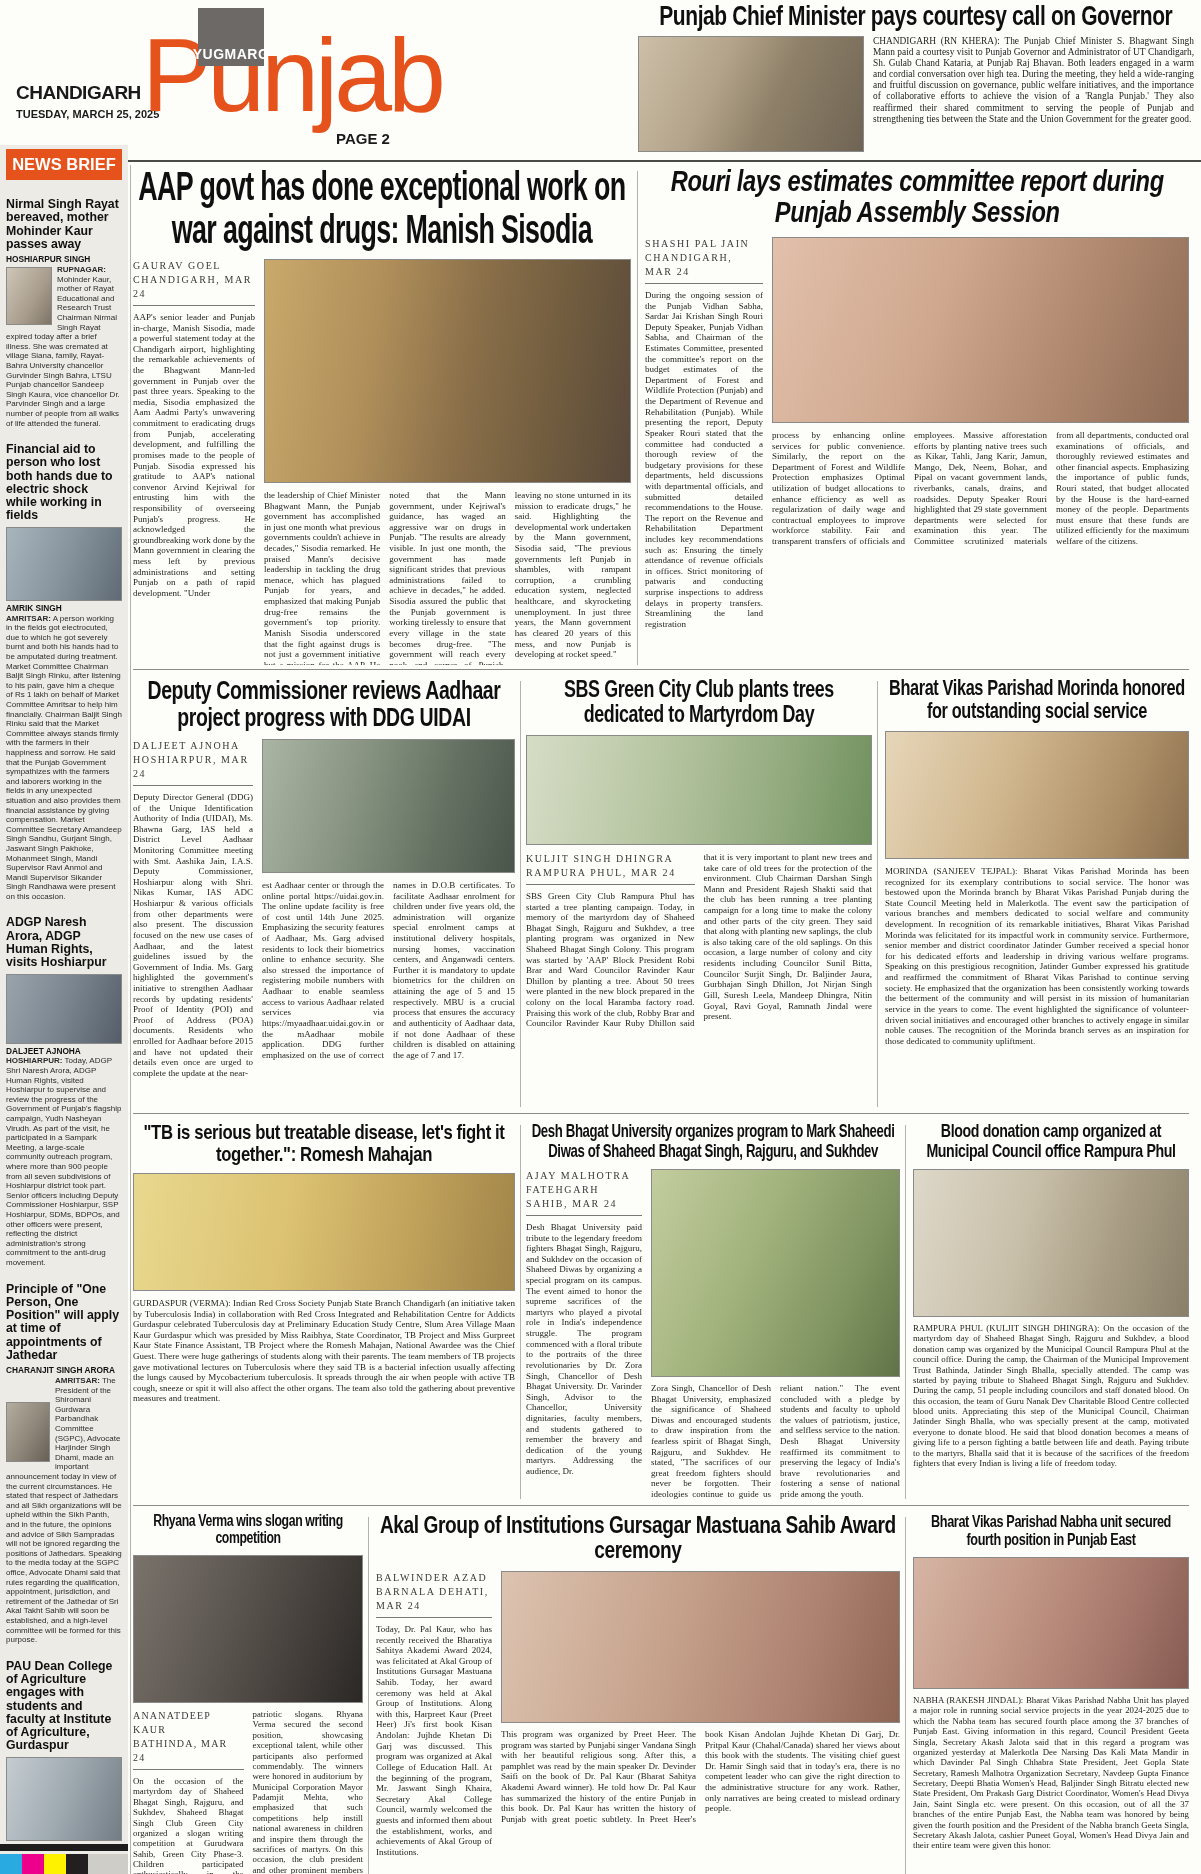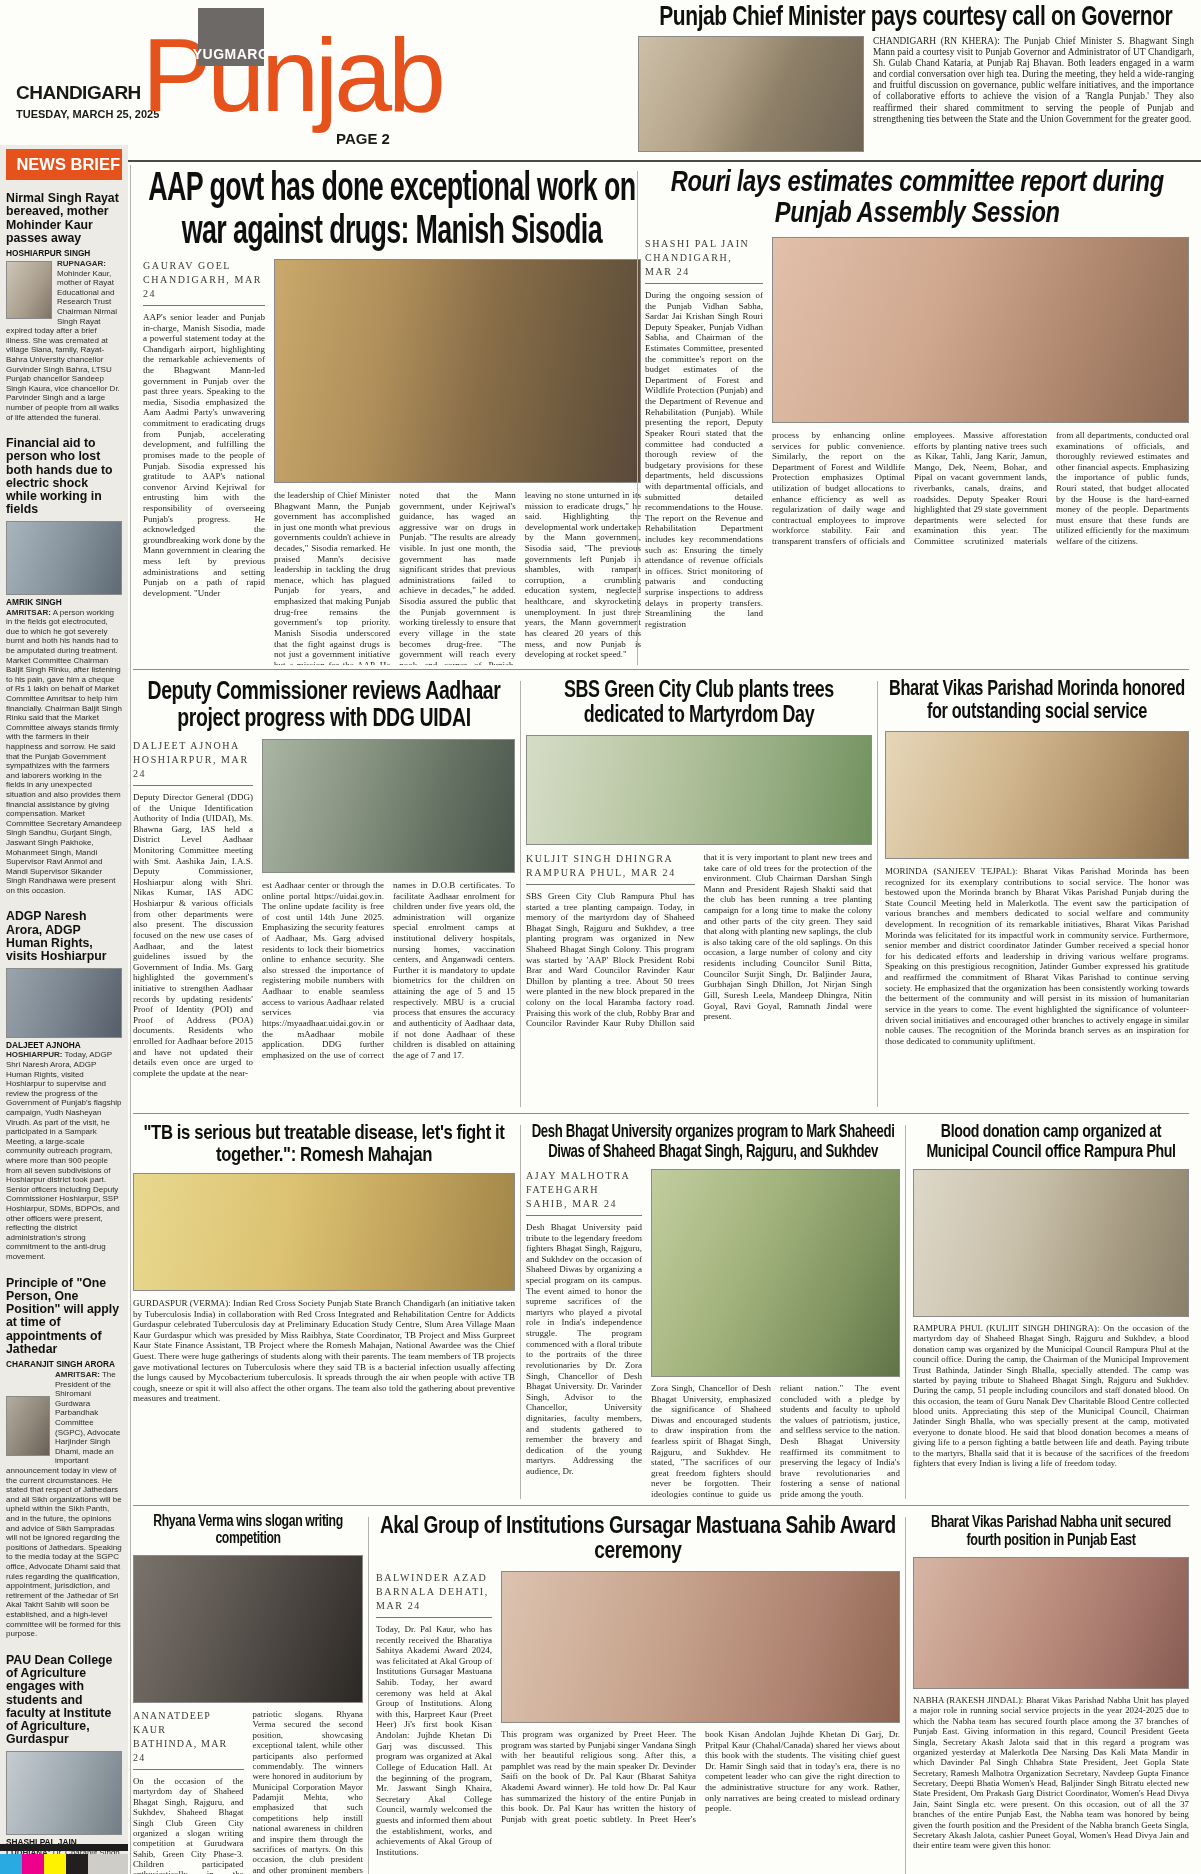--- a/index.html
+++ b/index.html
@@ -18,21 +18,21 @@
   .vline{position:absolute;width:1px;background:#b4b2ae}
   .hline{position:absolute;height:1px;background:#8d8b87}
   
   .brand{font-family:"Liberation Sans",sans-serif;font-weight:normal;color:var(--accent,#e5521c);font-size:104px;letter-spacing:-4px;line-height:.95}
   .brand-box{background:#6d6967;color:#fff;font-family:"Liberation Sans",sans-serif;font-weight:bold;font-size:14px;letter-spacing:.5px;display:flex;align-items:flex-end;justify-content:center;padding-bottom:4px}
   .city{font-family:"Liberation Sans",sans-serif;font-weight:900;font-size:19px;letter-spacing:-.5px}
   .dateline{font-family:"Liberation Sans",sans-serif;font-weight:bold;font-size:11px;margin-top:4px}
   .pageno{font-family:"Liberation Sans",sans-serif;font-weight:900;font-size:15px}
   
   .sidebar{position:absolute;left:0;top:145px;width:128px;height:1729px;background:var(--sidebar-bg,#edebe6);padding:4px 6px;overflow:hidden}
-  .nb-head{background:var(--accent,#e5521c);color:#fff;font-family:"Liberation Sans",sans-serif;font-weight:bold;font-size:16.5px;text-align:right;padding:6px 2px;margin-bottom:12px}
+  .nb-head{background:var(--accent,#e5521c);color:#fff;font-family:"Liberation Sans",sans-serif;font-weight:bold;font-size:16.5px;text-align:center;padding:6px 2px;margin-bottom:18px}
   .brief{margin-bottom:15px}
   .brief-title{font-family:"Liberation Sans",sans-serif;font-weight:bold;font-size:12.3px;line-height:1.08;color:#101010;margin-bottom:4px}
   .brief-byline{font-family:"Liberation Sans",sans-serif;font-weight:900;font-size:8.3px;line-height:1.2;color:#111}
   .brief-body{font-family:"Liberation Sans",sans-serif;font-size:8px;line-height:1.2;color:#2c2c2c;text-align:left}
   .brief-body b{font-weight:900}
   .brief-photo{border:1px solid #8a8a8a}
   .float-photo{float:left;margin:2px 5px 2px 0}
   .regmarks{position:absolute;left:0;bottom:0;width:128px}
   
   .g-gov{background:linear-gradient(115deg,#cdbfa8,#b3a38a 35%,#8e8068 60%,#6f6454)}
@@ -142,21 +142,21 @@
       <div style="width:22px;background:#231f20"></div>
       <div style="flex:1;background:#cfcdc8"></div>
     </div>
   </div>
 </aside>
 
 <div class="vline" style="left:130px;top:165px;height:1709px"></div>
 
 <main class="abs" style="left:133px;top:165px;width:1056px;height:1709px">
 
-  <section class="article" style="left:10px;top:0;width:498px;height:500px">
+  <section class="article" style="left:0;top:0;width:498px;height:500px">
     <div class="hl-wrap" style="height:94px">
       <h2 class="hl" style="width:760px;font-size:41px;letter-spacing:-1px;transform:scaleX(.655)">AAP govt has done exceptional work on war against drugs: Manish Sisodia</h2>
     </div>
     <div class="art-flex">
       <div style="width:122px;flex:none">
         <div class="byline">
           <div>GAURAV GOEL</div>
           <div>CHANDIGARH, MAR 24</div>
         </div>
         <div class="body-text">AAP's senior leader and Punjab in-charge, Manish Sisodia, made a powerful statement today at the Chandigarh airport, highlighting the remarkable achievements of the Bhagwant Mann-led government in Punjab over the past three years. Speaking to the media, Sisodia emphasized the Aam Aadmi Party's unwavering commitment to eradicating drugs from Punjab, accelerating development, and fulfilling the promises made to the people of Punjab. Sisodia expressed his gratitude to AAP's national convenor Arvind Kejriwal for entrusting him with the responsibility of overseeing Punjab's progress. He acknowledged the groundbreaking work done by the Mann government in clearing the mess left by previous administrations and setting Punjab on a path of rapid development. "Under</div>

